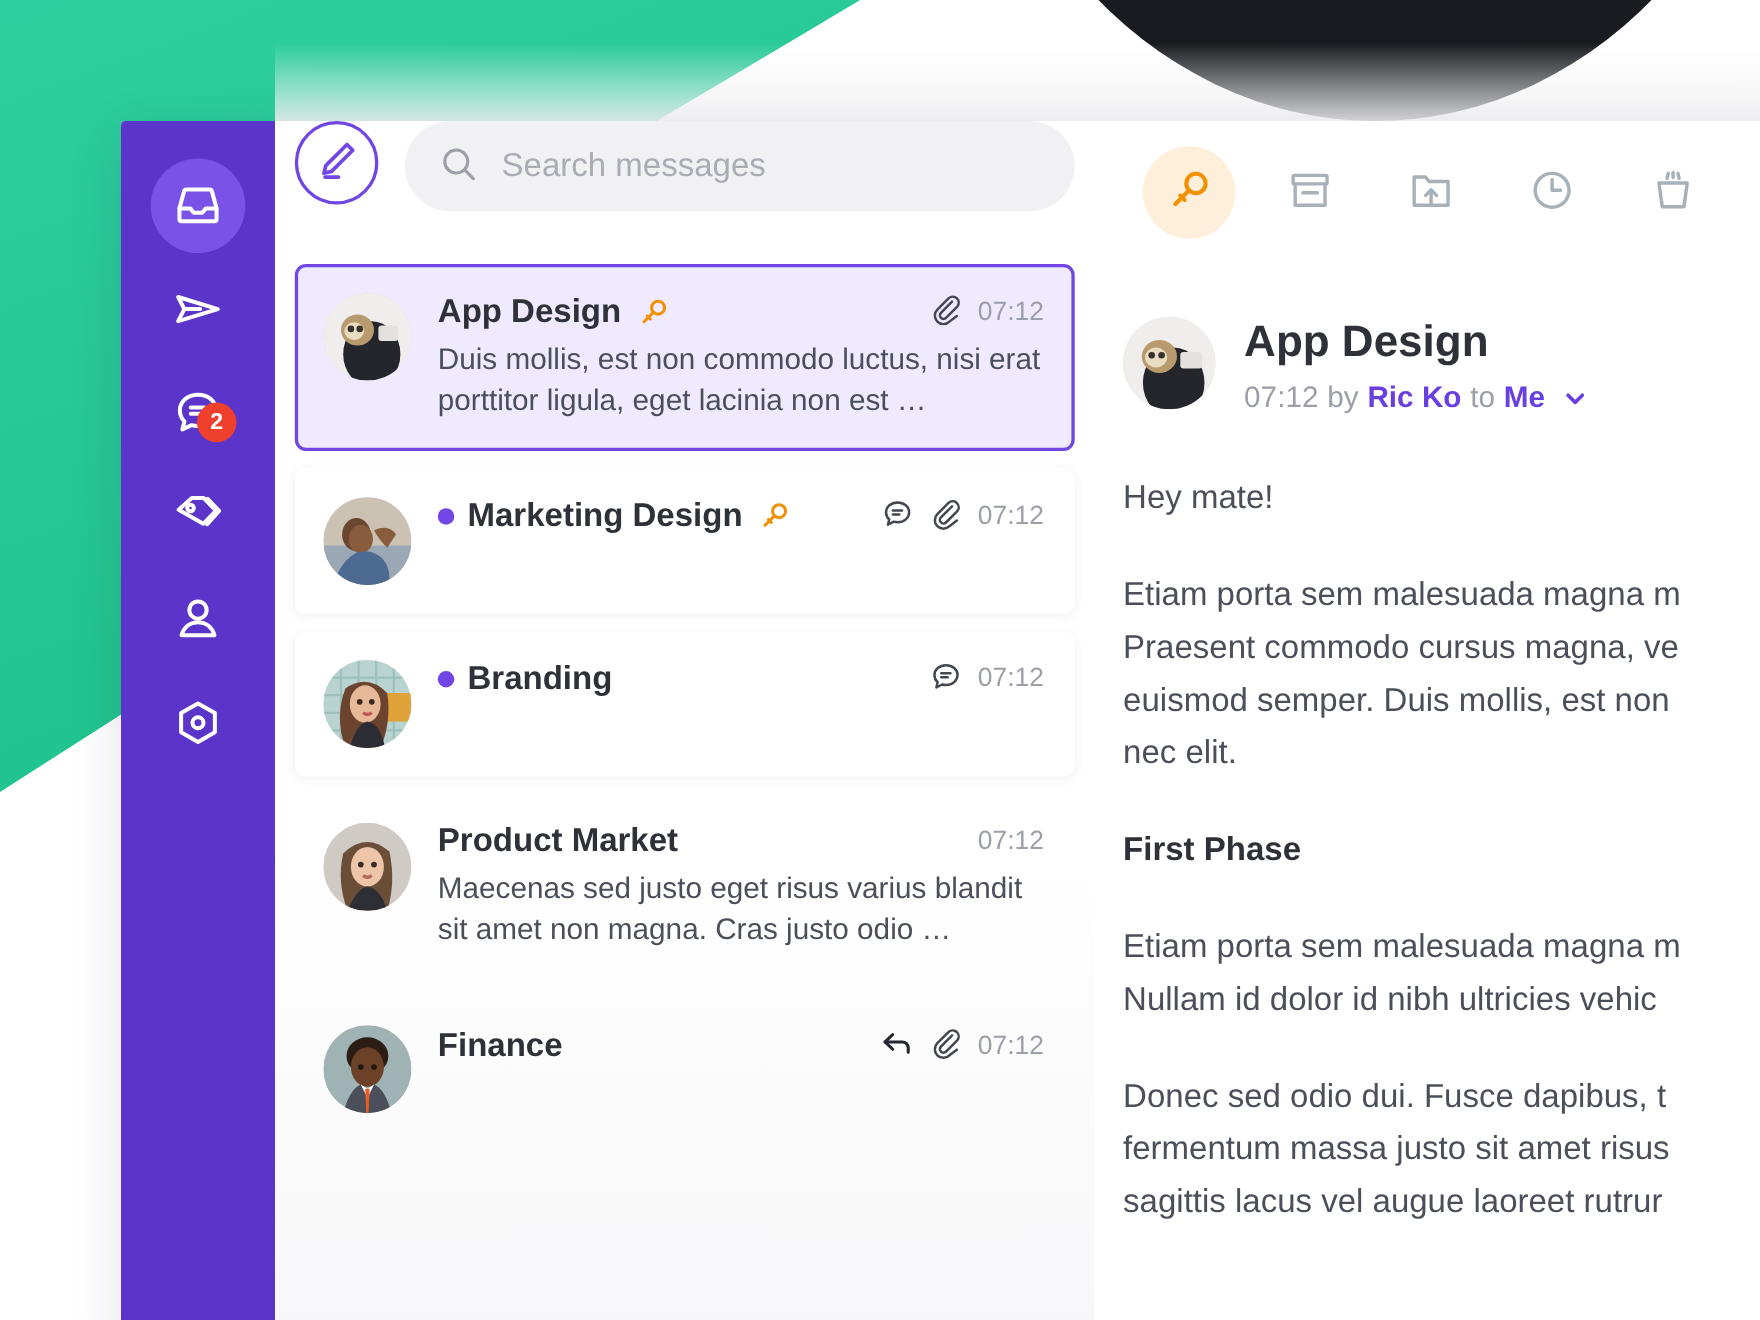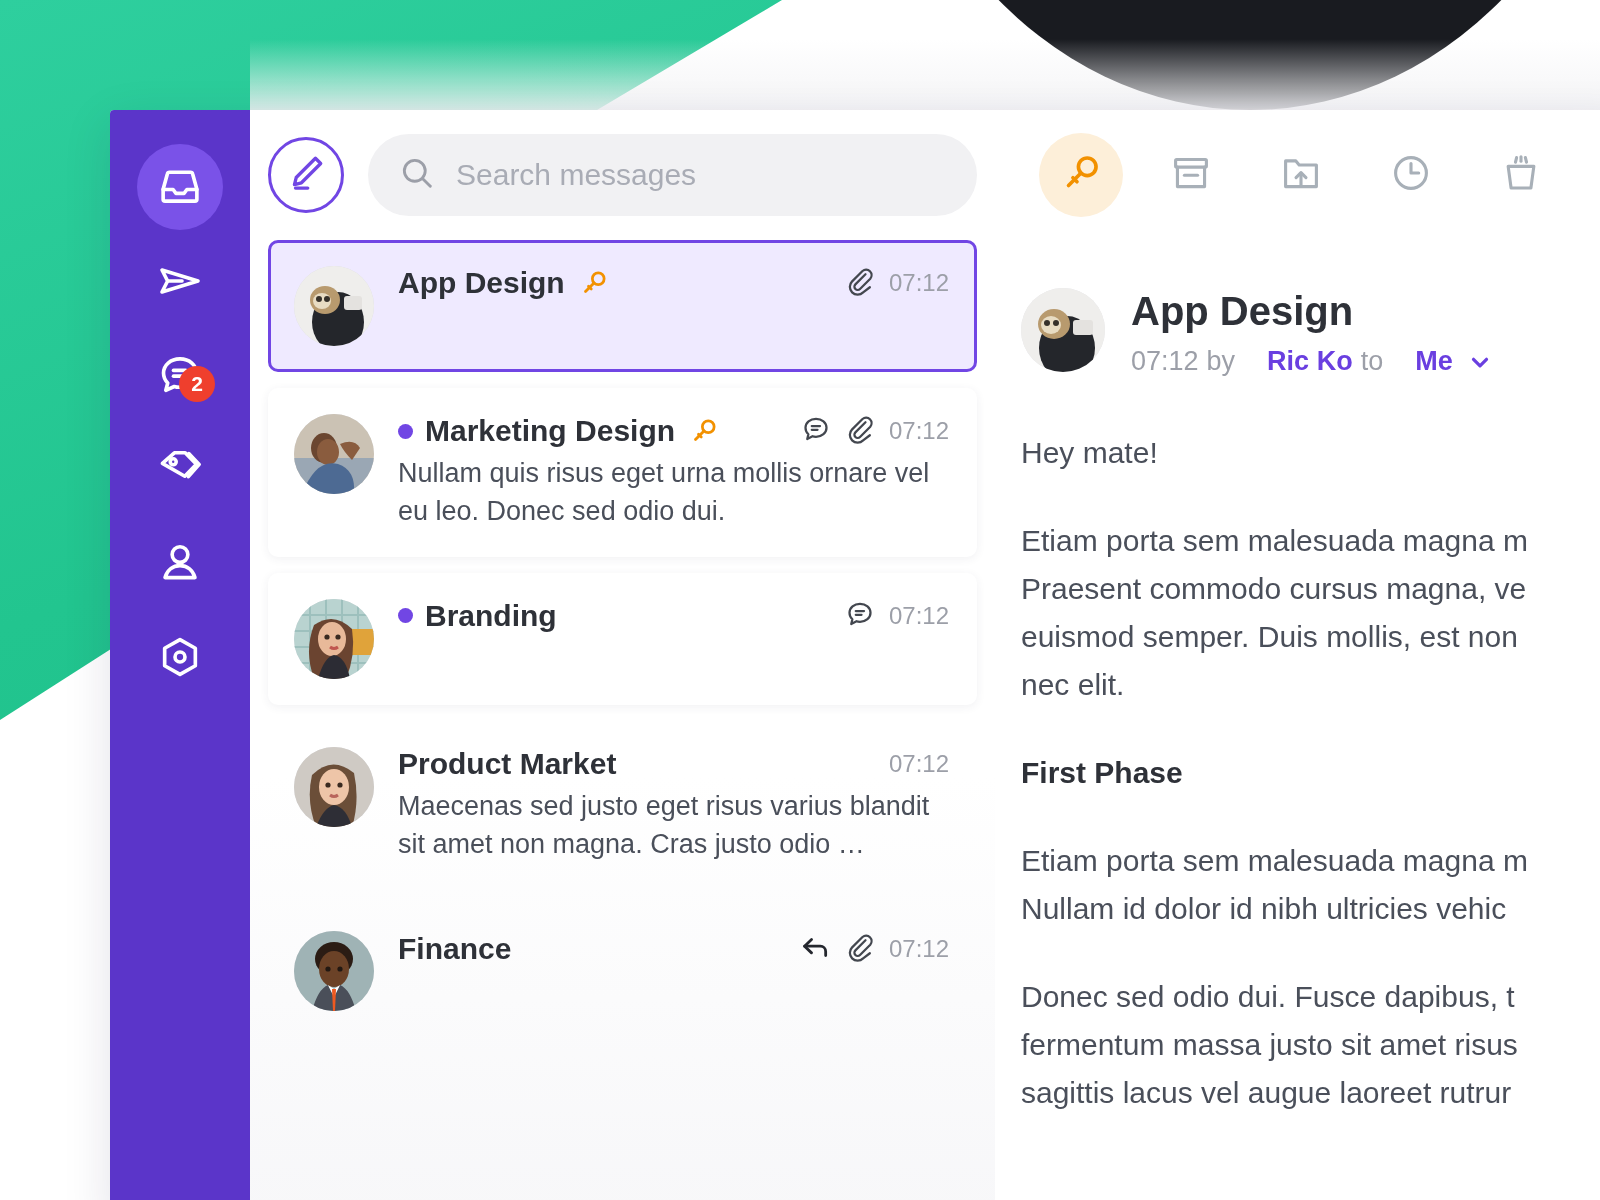--- a/index.html
+++ b/index.html
@@ -74,21 +74,21 @@
 
   
   #list-col {
     width: 745px; flex: 0 0 745px;
     display: flex; flex-direction: column;
     background: linear-gradient(180deg,#ffffff 0%, #ffffff 60%, #f7f7f9 100%);
     position: relative;
   }
   #list-toolbar {
     height: 130px; flex: 0 0 130px;
-    display: flex; align-items: center;
+    display: flex; 
     padding: 0 18px 0 18px;
   }
   #compose-btn {
     width: 76px; height: 76px; flex: 0 0 76px;
     border-radius: 50%;
     border: 3px solid #7146e4;
     display: flex; align-items: center; justify-content: center;
     cursor: pointer;
     background: transparent;
   }
@@ -193,21 +193,21 @@
   #detail-title {
     font-size: 40px; font-weight: bold; color: #2e3138;
     line-height: 1.15; white-space: nowrap;
   }
   #detail-sub {
     margin-top: 12px;
     font-size: 27px; color: #9c9fa8;
     display: flex; align-items: center; gap: 8px;
     white-space: nowrap;
   }
-  #detail-sub .who { color: #6a3fe0; font-weight: bold; margin-left: 24px; }
+  #detail-sub .who { color: #6a3fe0; font-weight: bold; }
   #chev { margin-left: 6px; display: flex; align-items: center; }
 
   #detail-body {
     padding: 52px 0 0 26px;
     font-size: 30px; line-height: 1.6; color: #4a4f5a;
     white-space: nowrap;
   }
   #detail-body p { margin-bottom: 40px; }
   #detail-body p.h { font-weight: bold; color: #2e3138; }
   #detail-body p .ln { display: block; }
@@ -334,20 +334,21 @@
             </span>
             <span class="msg-meta">
               <span>
                 <svg width="30" height="30" viewBox="0 0 24 24" fill="none" stroke="#43474f" stroke-width="1.8" stroke-linecap="round" stroke-linejoin="round">
                   <path d="M16.4 6.6 L8.3 14.7 a2.6 2.6 0 0 0 3.7 3.7 l8.2-8.2 a4.4 4.4 0 0 0-6.2-6.2 l-8.3 8.3 a6.2 6.2 0 0 0 8.8 8.8 L19.9 17"></path>
                 </svg>
               </span>
               <span class="msg-time">07:12</span>
             </span>
           </div>
+          <div class="msg-preview">Duis mollis, est non commodo luctus, nisi erat porttitor ligula, eget lacinia non est …</div>
         </div>
       </div>
 
       <div class="msg-card">
         <div class="avatar">
           <svg viewBox="0 0 80 80">
               <rect width="80" height="80" fill="#cbc2b4"></rect>
               <rect y="44" width="80" height="36" fill="#9aa7b4"></rect>
               <ellipse cx="30" cy="34" rx="13" ry="15" fill="#6b4630"></ellipse>
               <ellipse cx="34" cy="38" rx="11" ry="13" fill="#8a5c3e"></ellipse>
@@ -375,21 +376,20 @@
                 </svg>
               </span>
               <span>
                 <svg width="30" height="30" viewBox="0 0 24 24" fill="none" stroke="#43474f" stroke-width="1.8" stroke-linecap="round" stroke-linejoin="round">
                   <path d="M16.4 6.6 L8.3 14.7 a2.6 2.6 0 0 0 3.7 3.7 l8.2-8.2 a4.4 4.4 0 0 0-6.2-6.2 l-8.3 8.3 a6.2 6.2 0 0 0 8.8 8.8 L19.9 17"></path>
                 </svg>
               </span>
               <span class="msg-time">07:12</span>
             </span>
           </div>
-          <div class="msg-preview">Nullam quis risus eget urna mollis ornare vel eu leo. Donec sed odio dui.</div>
         </div>
       </div>
 
       <div class="msg-card">
         <div class="avatar">
           <svg viewBox="0 0 80 80">
               <rect width="80" height="80" fill="#b9d3d0"></rect>
               <g stroke="#9dc0bd" stroke-width="2">
                 <path d="M0 16H80M0 32H80M0 48H80M0 64H80M16 0V80M32 0V80M48 0V80M64 0V80"></path>
               </g>

